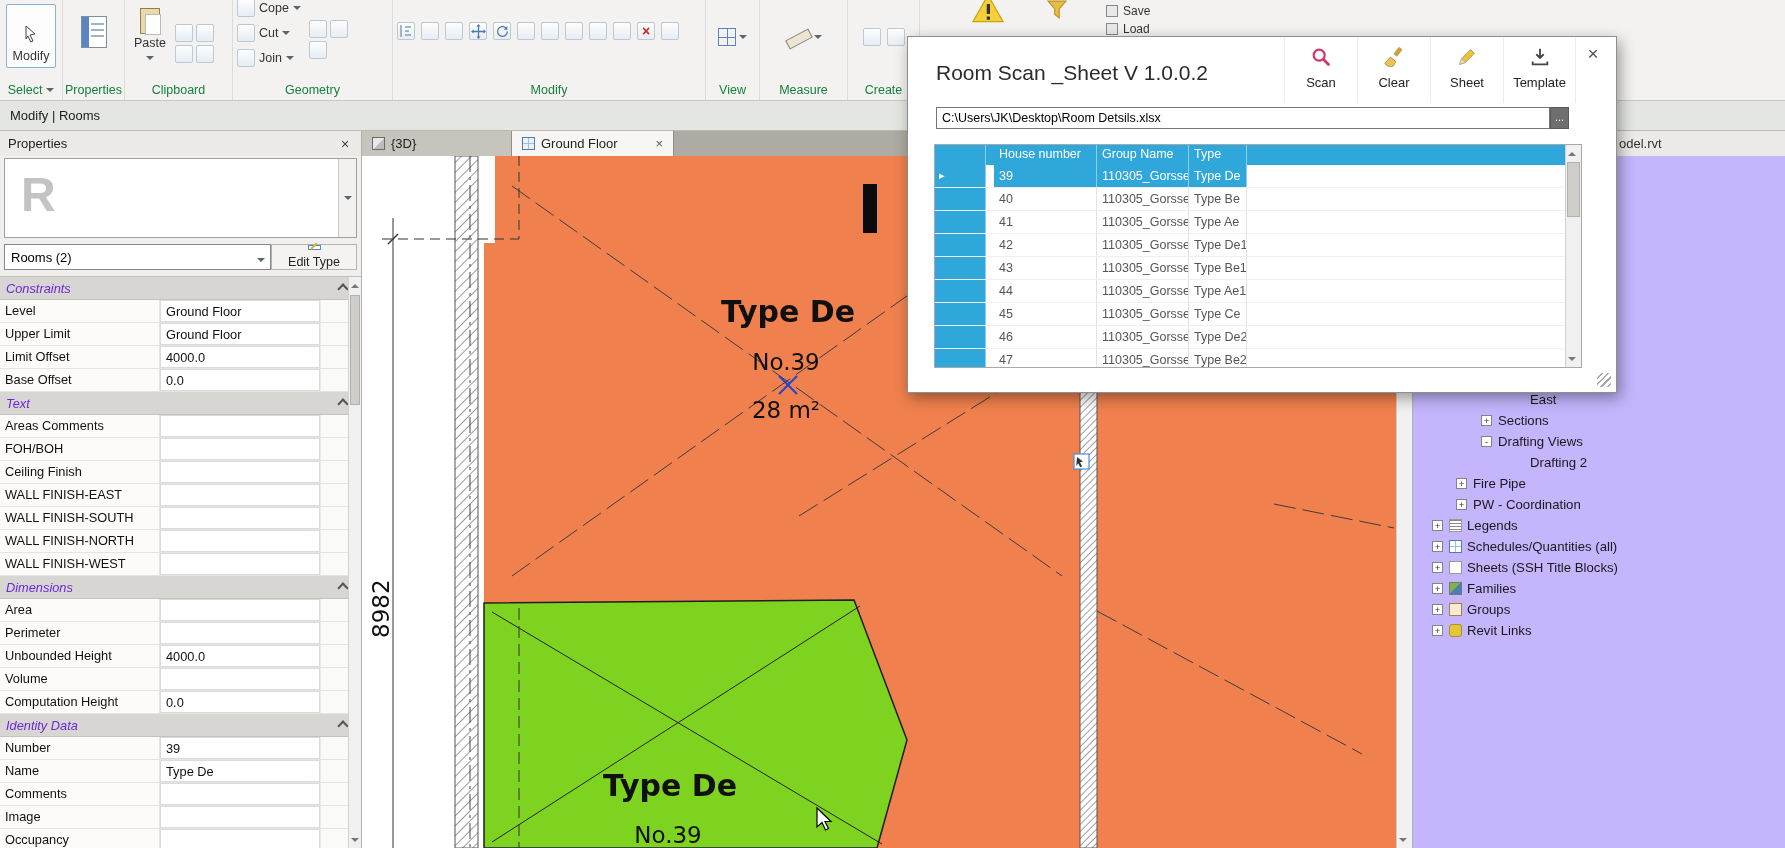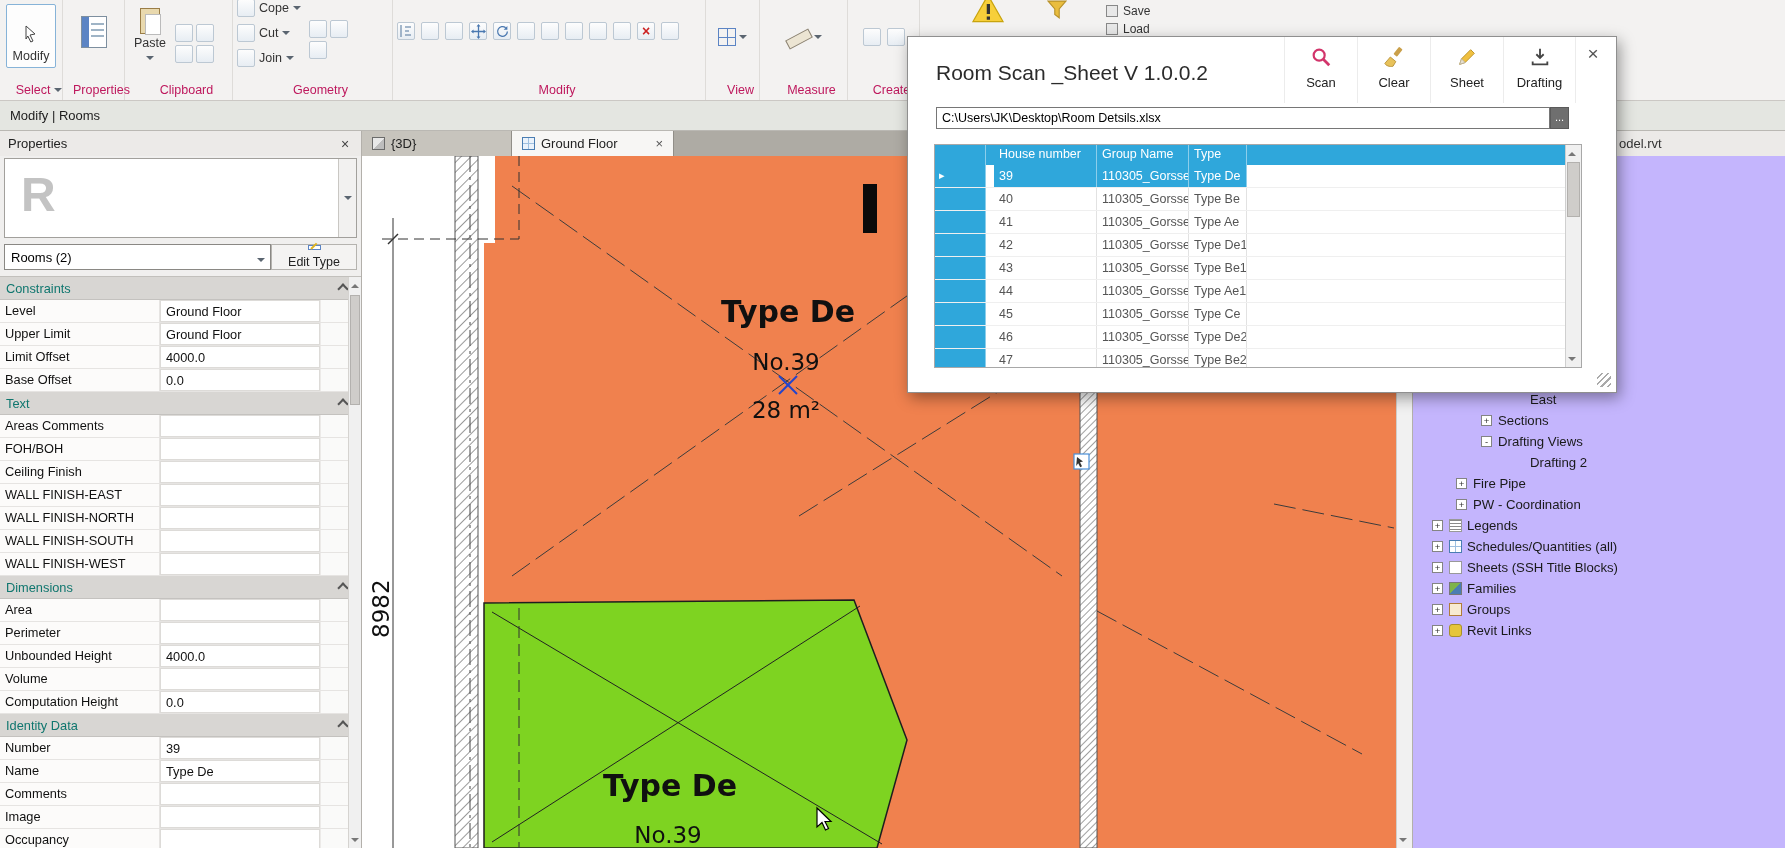--- a/index.html
+++ b/index.html
@@ -4,22 +4,22 @@
 <style>
   * { margin:0; padding:0; box-sizing:border-box; cursor:default; }
   html,body { width:1785px; height:848px; overflow:hidden; }
   body { font-family:"Liberation Sans","DejaVu Sans",sans-serif; background:#d8d8d8; }
   #app { position:relative; width:1785px; height:848px; background:#f0efee; overflow:hidden; }
 
   
   #ribbon { position:absolute; left:0; top:0; width:100%; height:101px; background:#f3f2f1;
             border-bottom:1px solid #cbc8c4; display:flex; overflow:hidden; z-index:10; }
   .rp { position:relative; height:100%; border-right:1px solid #dedcd9; padding:2px 4px 18px; flex:none; }
-  .plabel { position:absolute; bottom:3px; left:0; width:100%; text-align:center; font-size:12.5px; color:#be185d;
-            display:flex; justify-content:center; align-items:center; gap:4px;margin-left:8px; }
+  .plabel { position:absolute; bottom:3px; left:0; width:100%; text-align:center; font-size:12.5px; color:#15803d;
+            display:flex; justify-content:center; align-items:center; gap:4px; }
   .caret-d { width:0; height:0; border:4px solid transparent; border-top-color:#5a6570; margin-top:4px; display:inline-block; }
   .modify-big { width:50px; height:64px; margin:2px auto 0; border:1px solid #86b3d8; background:#fdfdfd; border-radius:2px;
                 display:flex; flex-direction:column; align-items:center; justify-content:flex-end; padding-bottom:4px;
                 font-size:12.5px; color:#333; gap:3px; }
   .prop-ico { width:26px; height:32px; margin:14px auto 0; border:1px solid #7d8f9f; background:#fff; position:relative; display:block; }
   .prop-ico::before { content:""; position:absolute; left:0; top:0; bottom:0; width:7px; background:#5b84c4; }
   .prop-ico::after { content:""; position:absolute; left:9px; right:2px; top:6px; height:16px;
                 background:repeating-linear-gradient(#9fb4c6 0 2px, transparent 2px 6px); }
   .bigbtn { width:44px; height:64px; display:flex; flex-direction:column; align-items:center; justify-content:flex-end;
             font-size:12.5px; color:#333; gap:2px; padding-bottom:2px; }
@@ -65,21 +65,21 @@
   .edit-type-btn { width:86px; border:1px solid #b5b3af; background:#f4f3f2; display:flex; align-items:center; gap:5px; padding:0 5px; font-size:12.5px; color:#222;flex-direction:column; }
   .et-ico { width:13px; height:13px; border:1px solid #5b84c4; background:#fff; position:relative; display:inline-block; }
   .et-ico::after { content:""; position:absolute; left:2px; top:2px; width:8px; height:2px; background:#e0b420; transform:rotate(-45deg); transform-origin:left center; }
   .props-grid { margin-top:6px; border-top:1px solid #c2c0bc; background:#fff; position:relative; flex:1; overflow:hidden; }
   .prow { display:flex; height:23px; border-bottom:1px solid #e6e4e2; align-items:stretch; }
   .prow .plbl { width:160px; padding:3px 5px; color:#111; background:#fcfbfa; border-right:1px solid #e6e4e2;
                 white-space:nowrap; overflow:hidden; font-size:12.8px; }
   .prow .pval { width:160px; background:#fff; border:1px solid #dddbd8; margin:0; padding:3px 5px; font-size:12.8px; color:#111; white-space:nowrap; overflow:hidden; }
   .prow .pbtn { flex:1; background:#fafaf9; border-left:1px solid #eceae8; }
   .prow.section { background:#d8d6d3; border-bottom:1px solid #c4c2bf; }
-  .prow.section .seclbl { padding:4px 6px; color:#0f766e; font-size:12.8px; }
+  .prow.section .seclbl { padding:4px 6px; color:#6d28d9; font-size:12.8px;font-style:italic; }
   .sec-chev { width:8px; height:8px; border-left:2px solid #555; border-top:2px solid #555; transform:rotate(45deg);
               margin:8px 14px 0 auto; }
   .props-scroll { position:absolute; right:0; top:0; bottom:0; width:13px; background:#f0f0f0; border-left:1px solid #d5d3d0; }
   .sc-up, .sc-down { position:absolute; left:0; width:12px; height:14px; display:flex; align-items:center; justify-content:center; }
   .sc-up { top:1px; } .sc-down { bottom:1px; }
   .tri-up { width:0;height:0;border:4px solid transparent;border-bottom-color:#777; margin-bottom:3px;}
   .tri-down { width:0;height:0;border:4px solid transparent;border-top-color:#777; margin-top:3px;}
   .sc-thumb { position:absolute; left:1px; top:18px; width:10px; height:110px; background:#cfcdca; border:1px solid #b3b1ae; }
 
   
@@ -390,26 +390,26 @@
             <span class="plbl">Ceiling Finish</span>
             <span class="pval"></span>
             <span class="pbtn"></span>
           </div>
         <div class="prow">
             <span class="plbl">WALL FINISH-EAST</span>
             <span class="pval"></span>
             <span class="pbtn"></span>
           </div>
         <div class="prow">
+            <span class="plbl">WALL FINISH-SOUTH</span>
+            <span class="pval"></span>
+            <span class="pbtn"></span>
+          </div>
+        <div class="prow">
             <span class="plbl">WALL FINISH-NORTH</span>
-            <span class="pval"></span>
-            <span class="pbtn"></span>
-          </div>
-        <div class="prow">
-            <span class="plbl">WALL FINISH-SOUTH</span>
             <span class="pval"></span>
             <span class="pbtn"></span>
           </div>
         <div class="prow">
             <span class="plbl">WALL FINISH-WEST</span>
             <span class="pval"></span>
             <span class="pbtn"></span>
           </div>
         <div class="prow section">
             <span class="seclbl">Dimensions</span>
@@ -650,21 +650,21 @@
         </span>
         <span>Sheet</span>
       </div>
       <div class="tool">
         <span>
           <svg width="22" height="22" viewBox="0 0 24 24">
               <path d="M12 3v10M8 9l4 4 4-4" stroke="#444" stroke-width="2" fill="none"></path>
               <path d="M4 17v3h16v-3" stroke="#444" stroke-width="2" fill="none"></path>
             </svg>
         </span>
-        <span>Drafting</span>
+        <span>Template</span>
       </div>
     </div>
 
     <input class="dlg-path" type="text" value="C:\Users\JK\Desktop\Room Detsils.xlsx" style="">
     <div class="dlg-browse">...</div>
 
     <div class="dlg-grid">
       <div class="ghead">
         <div class="gh sel"></div>
         <div class="gh house">House number</div>

